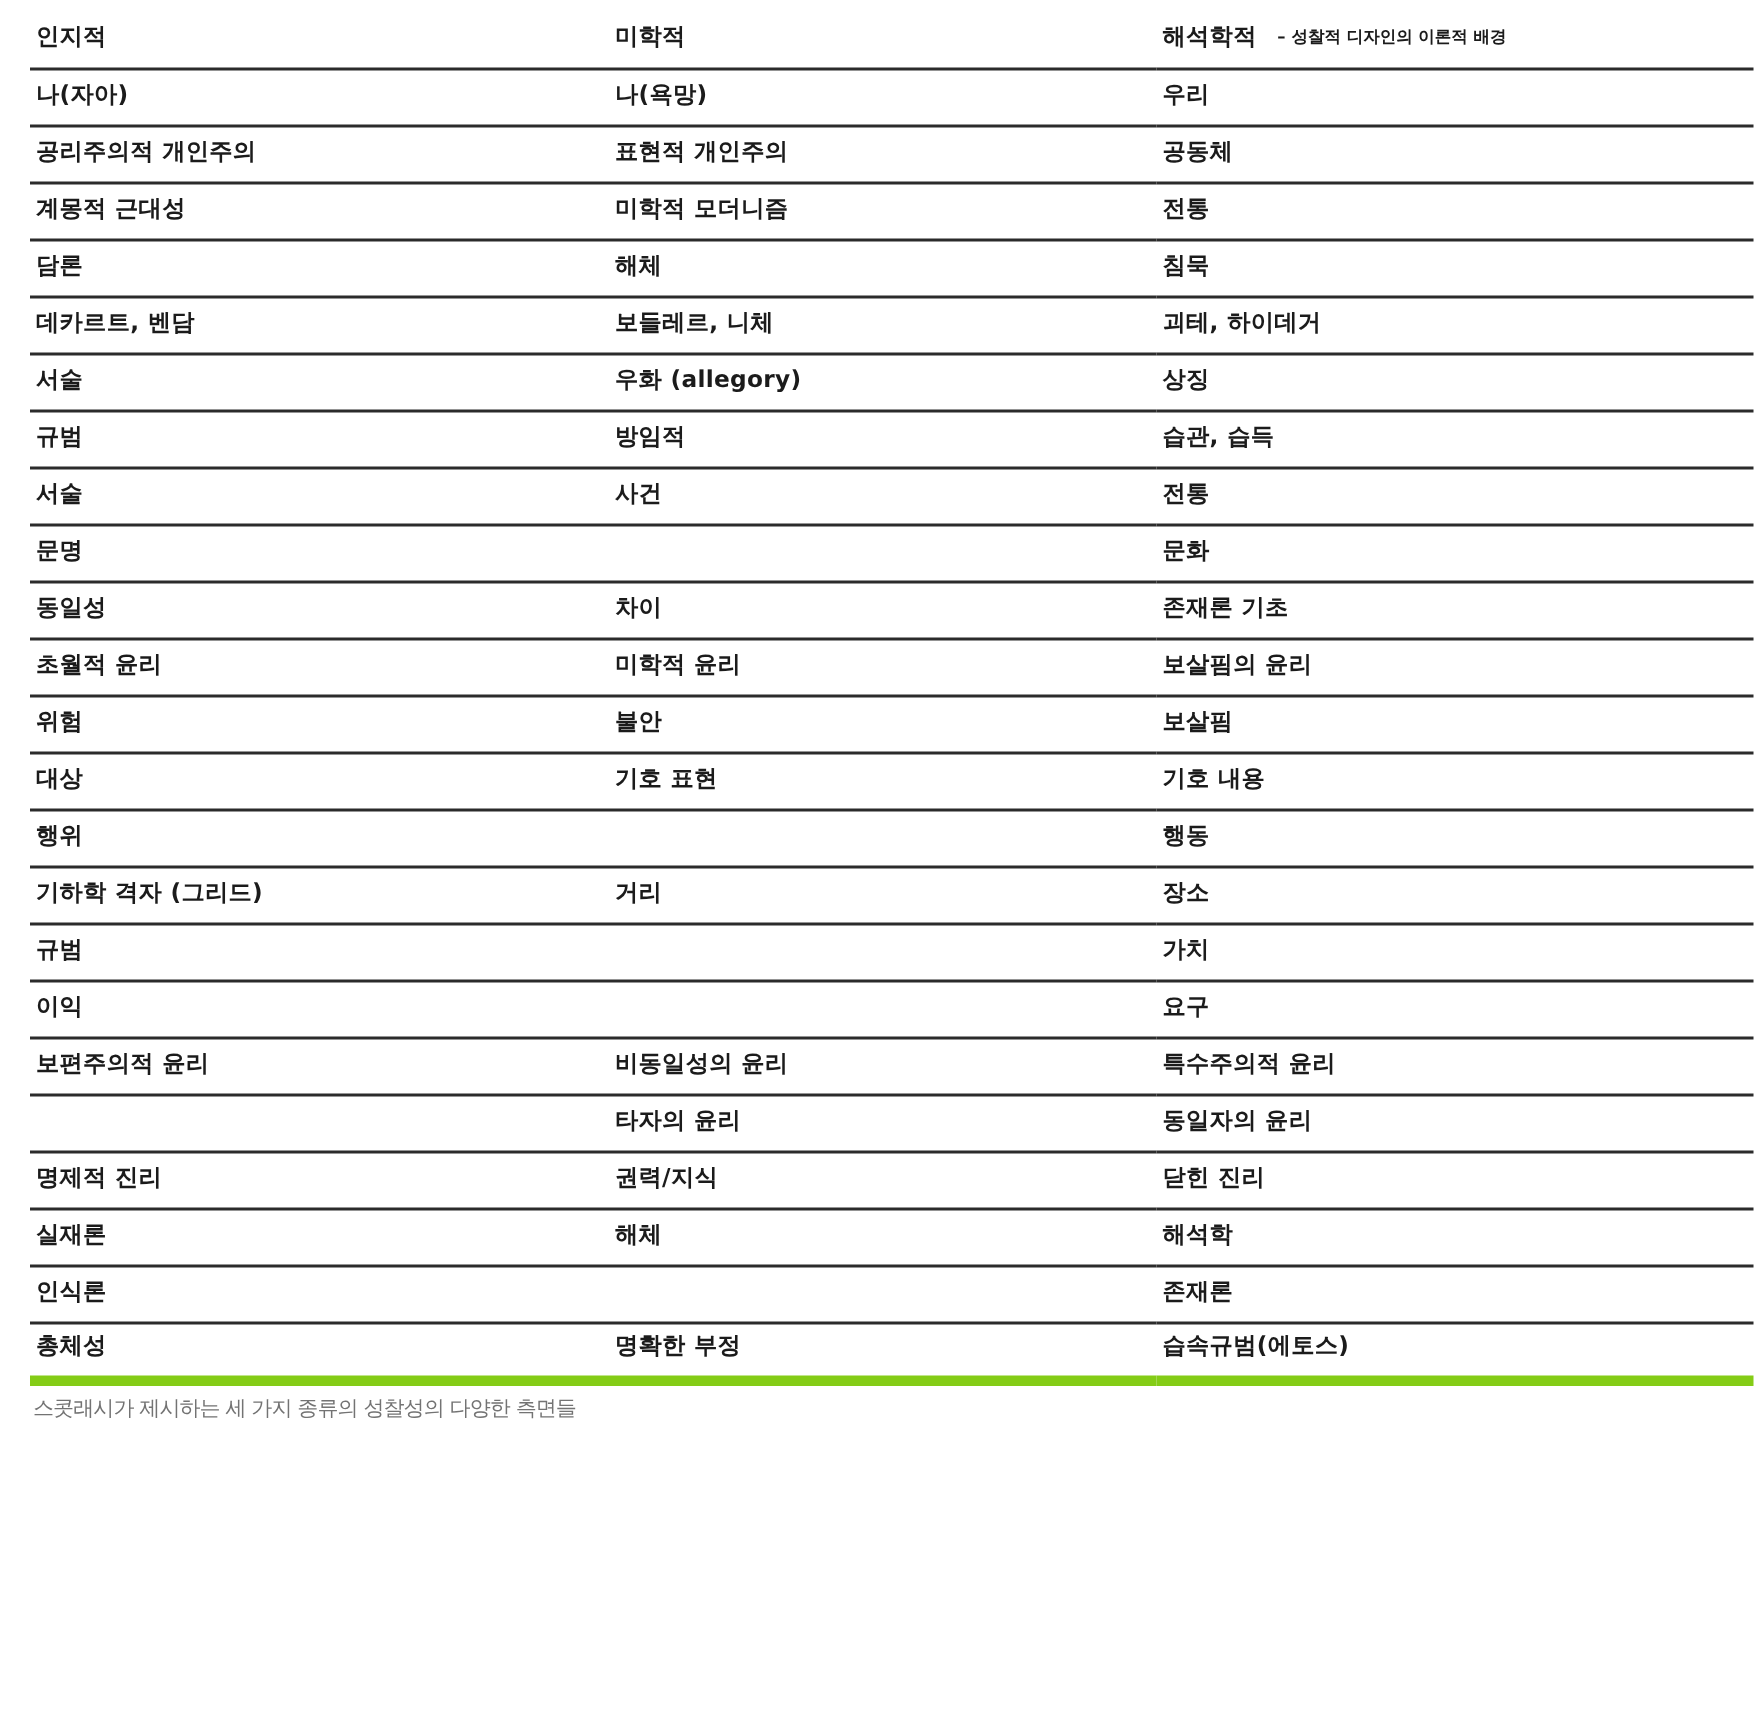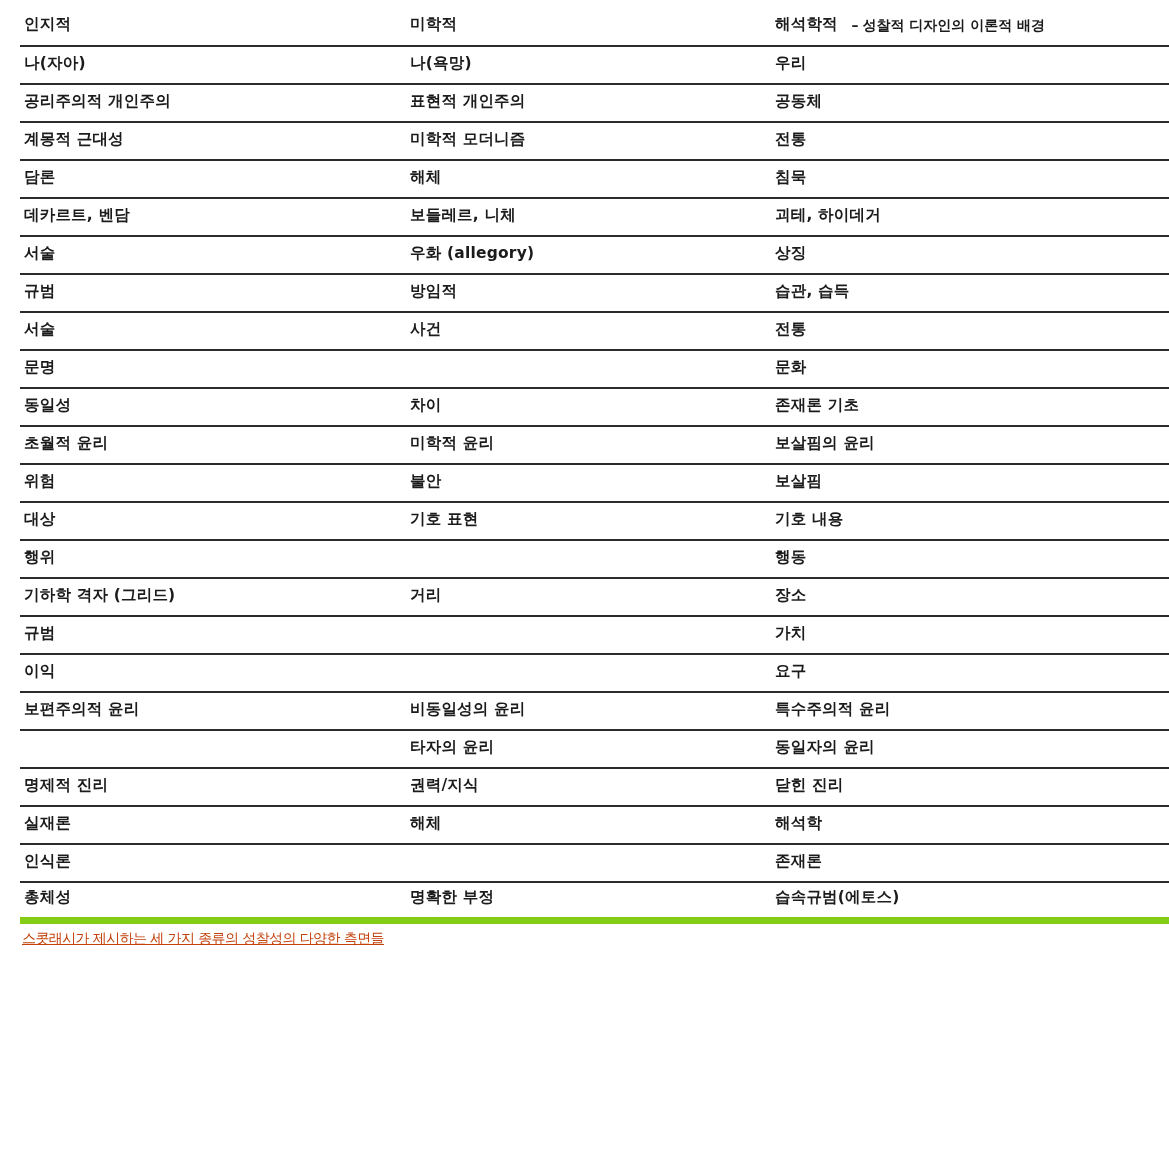--- a/index.html
+++ b/index.html
@@ -43,37 +43,36 @@
     white-space: nowrap;
     overflow: hidden;
   }
   table.matrix tr.header-row td {
     font-size: 15.5px;
   }
   table.matrix tr:last-child td {
     border-bottom: 7px solid #84cc16;
   }
   .annot {
-    font-size: 14px;
+    font-size: 11px;
     font-weight: bold;
     letter-spacing: 0px;
     padding-left: 8px;
     vertical-align: middle;
   }
   .annot .dash {
     padding-right: 4px;
   }
   .caption {
     margin: 6px 0 0 2px;
     font-size: 14px;
     font-weight: normal;
     letter-spacing: -0.6px;
-    color: #c2410c;
+    color: #737373;
     font-family: "DejaVu Sans", "Liberation Sans", sans-serif;
-    text-decoration: underline;
   }
   .empty-cell {
     min-height: 1px;
   }
 </style>
 </head>
 <body>
 
 <div class="page">
 

